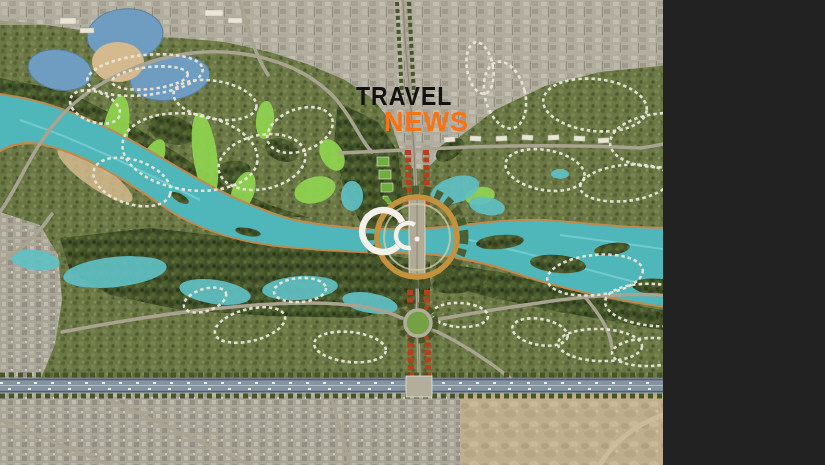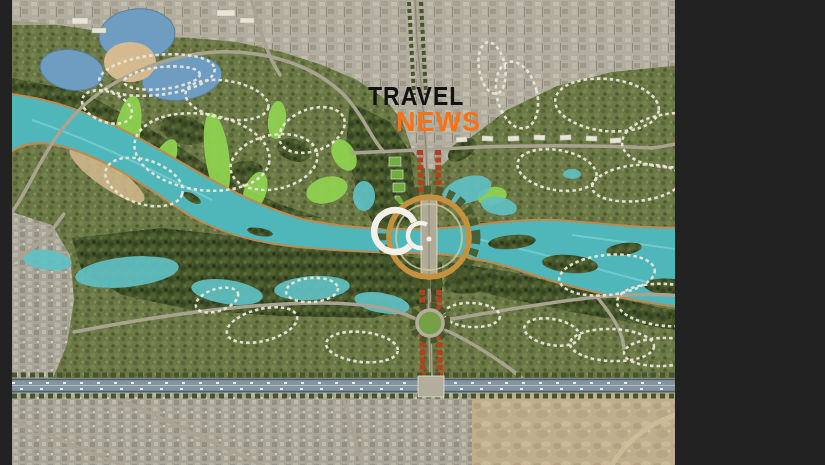--- a/index.html
+++ b/index.html
@@ -1,16 +1,16 @@
 <!DOCTYPE html>
 <html style="--base-terrain: #a5a189; --vegetation: #6b7744; --forest: #43532a; --river: #4fb6ba; --river-highlight: #84d4d6; --riverbank: #c08a4f; --lake: #6f9dc1; --sand: #d4ba8e; --golf: #8ed14f; --wetland: #5fc0c3; --road: #a9a391; --road-dark: #8a8572; --highway: #8494a0; --highway-edge: #56606a; --desert: #bfae8d; --city: #b2ae9f; --red-roofs: #b5401e; --green-roofs: #6fae3e; --white-houses: #e9e6d8; --tree-line: #46562a; --ring-road: #c4913f; --roundabout-green: #76a046; --building-white: #f2f0e8; --logo-black: #121212; --logo-red: #e8191c;"><head>
 <meta charset="utf-8">
 <style>
   html,body{margin:0;padding:0;background:#222;}
-  .stage{position:relative;width:663px;height:465px;overflow:hidden;font-family:"Liberation Sans",sans-serif;margin-left:12px;}
+  .stage{position:relative;width:663px;height:465px;overflow:hidden;font-family:"Liberation Sans",sans-serif;}
   svg{display:block;}
   .river{fill:var(--river,#4fb6ba);}
   .riverbank{fill:none;stroke:var(--riverbank,#c08a4f);stroke-width:4;stroke-linejoin:round;}
   .riverhl{fill:none;stroke:var(--river-highlight,#84d4d6);stroke-width:2;opacity:.65;}
   .lake{fill:var(--lake,#6f9dc1);stroke:#597f9e;stroke-width:1;}
   .wetland{fill:var(--wetland,#5fc0c3);opacity:.92;}
   .golf{fill:var(--golf,#8ed14f);opacity:.95;}
   .road{fill:none;stroke:var(--road,#a9a391);stroke-width:3.5;stroke-linecap:round;}
   .housing{fill:none;stroke:var(--white-houses,#e9e6d8);stroke-width:2.6;stroke-dasharray:3.5 3;opacity:.95;}
   .treeline{fill:none;stroke:var(--tree-line,#46562a);}

